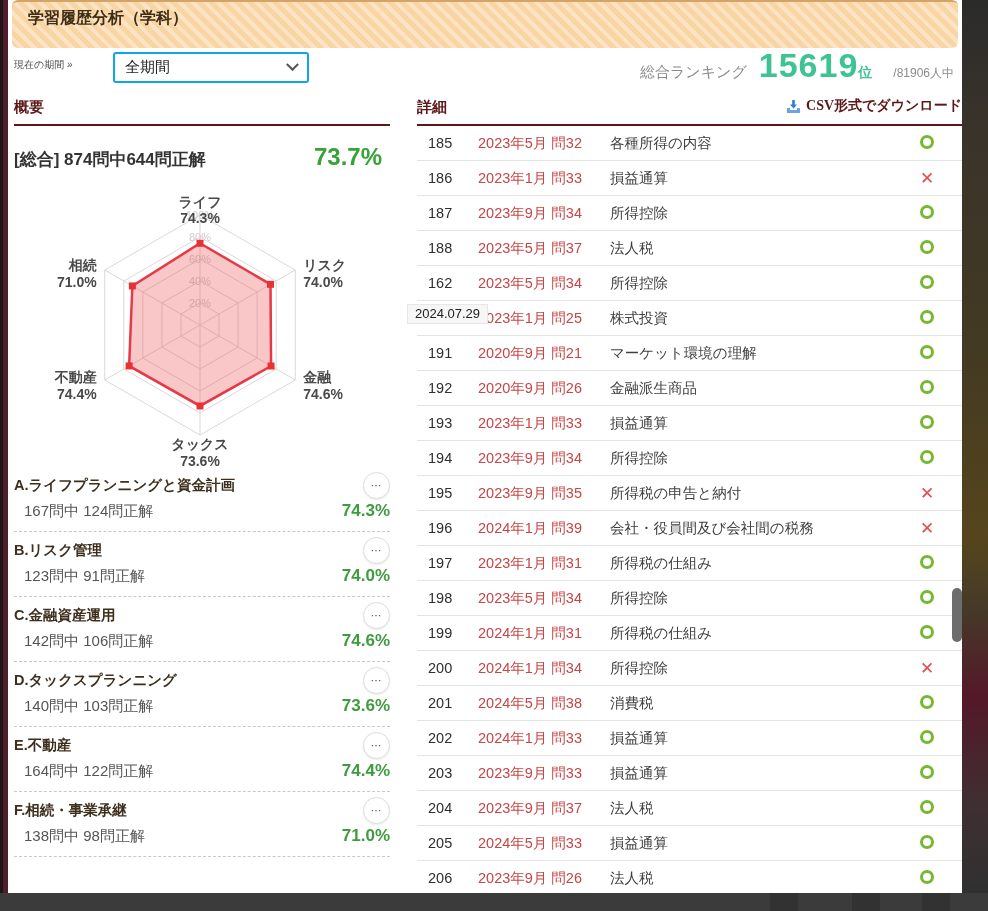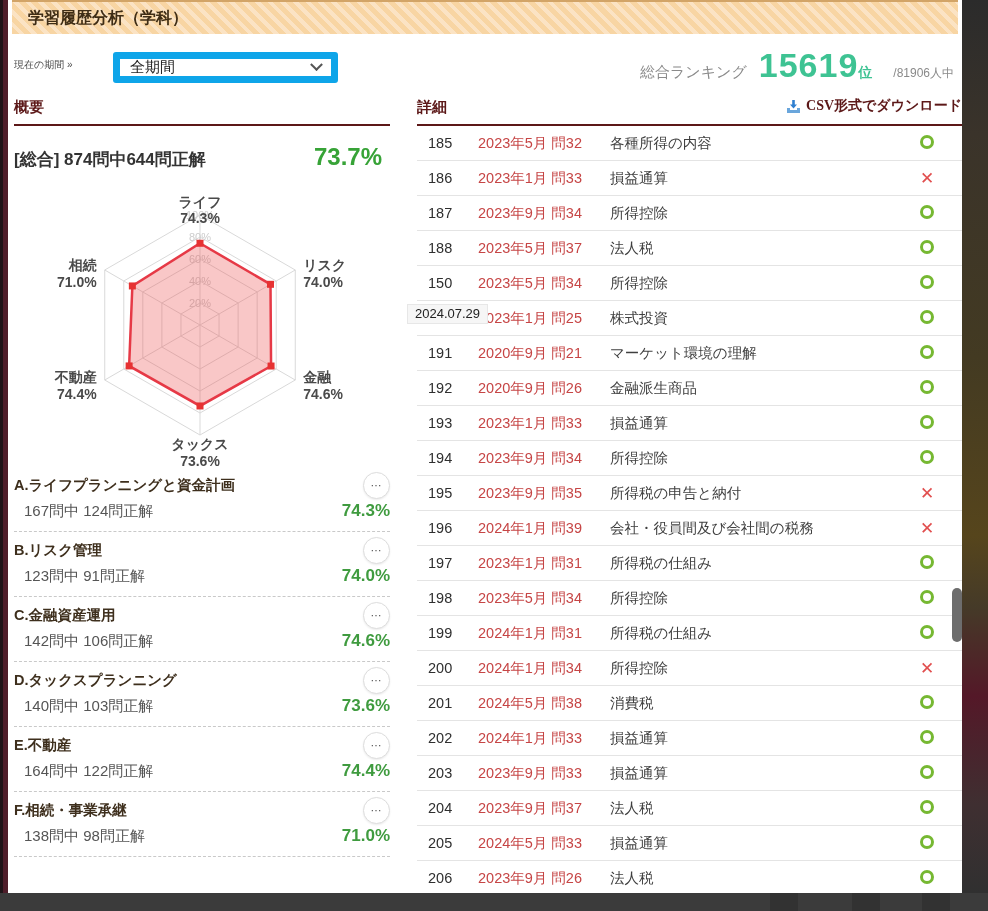--- a/index.html
+++ b/index.html
@@ -9,28 +9,28 @@
   .edge-left { position:absolute; left:0; top:0; width:8px; height:893px;
     background:linear-gradient(90deg,#1f1418 0 3px,#4f1e2a 3px 8px); }
   .edge-right { position:absolute; left:962px; top:0; width:26px; height:893px;
     background:linear-gradient(180deg,#2b2b2b 0%,#3a332a 15%,#433a22 40%,#56451c 60%,#453a28 68%,#541828 78%,#3f2f31 90%,#303030 100%); }
   .taskbar { position:absolute; left:0; top:893px; width:988px; height:18px; background:#3b3b3b; }
   .task-sq { position:absolute; top:0; width:28px; height:18px; background:#323232; }
 
   .content { position:absolute; left:8px; top:0; width:954px; height:893px;
     background:#ffffff; overflow:hidden; }
 
-  .header-bar { position:absolute; left:4px; top:0; width:946px; height:34px;
+  .header-bar { position:absolute; left:4px; top:0; width:946px; height:48px;
     border-top:2px solid #d2a467;
-    background:repeating-linear-gradient(45deg,#f8d5a3 0 5px,#fbe3c4 5px 9px); }
+    background:repeating-linear-gradient(45deg,#f8d5a3 0 5px,#fbe3c4 5px 9px);border-radius:6px; }
   .header-bar h1 { font-size:16px; font-weight:bold; color:#3f2d15; line-height:31px; padding-left:16px; }
 
   .period-label { position:absolute; left:6px; top:58px; font-size:10px; color:#4a4a4a; }
-  .select-box { position:absolute; left:105px; top:52px; width:225px; height:31px;
-    background:#fff; border:7px solid #0ea5e9; border-radius:3px; cursor:pointer;
+  .select-box { position:absolute; left:105px; top:52px; width:196px; height:31px;
+    background:#fff; border:2px solid #0ea5e9; border-radius:3px; cursor:pointer;
     display:flex; align-items:center; justify-content:space-between; padding:0 10px; }
   .select-box .sel-val { font-size:15px; color:#1f1f1f; }
   .chev { width:9px; height:9px; border-right:2px solid #555; border-bottom:2px solid #555;
     transform:rotate(45deg) translate(-2px,-2px); }
 
   .ranking { position:absolute; top:46px; right:8px; display:flex; align-items:baseline; }
   .rank-label { font-size:15px; color:#8a8a8a; margin-right:12px; }
   .rank-num { font-size:34px; font-weight:bold; color:#3ec393; letter-spacing:1px; }
   .rank-unit { font-size:14px; font-weight:bold; color:#3ec393; }
   .rank-total { font-size:12px; color:#8a8a8a; margin-left:21px; }
@@ -237,21 +237,21 @@
           <span class="d-topic">所得控除</span>
           <span class="d-mark"><span class="mark-o"></span></span>
         </div>
         <div class="drow">
           <span class="d-no">188</span>
           <span class="d-date">2023年5月 問37</span>
           <span class="d-topic">法人税</span>
           <span class="d-mark"><span class="mark-o"></span></span>
         </div>
         <div class="drow">
-          <span class="d-no">150</span>
+          <span class="d-no">162</span>
           <span class="d-date">2023年5月 問34</span>
           <span class="d-topic">所得控除</span>
           <span class="d-mark"><span class="mark-o"></span></span>
         </div>
         <div class="drow">
           <span class="d-no">190</span>
           <span class="d-date">2023年1月 問25</span>
           <span class="d-topic">株式投資</span>
           <span class="d-mark"><span class="mark-o"></span></span>
         </div>

